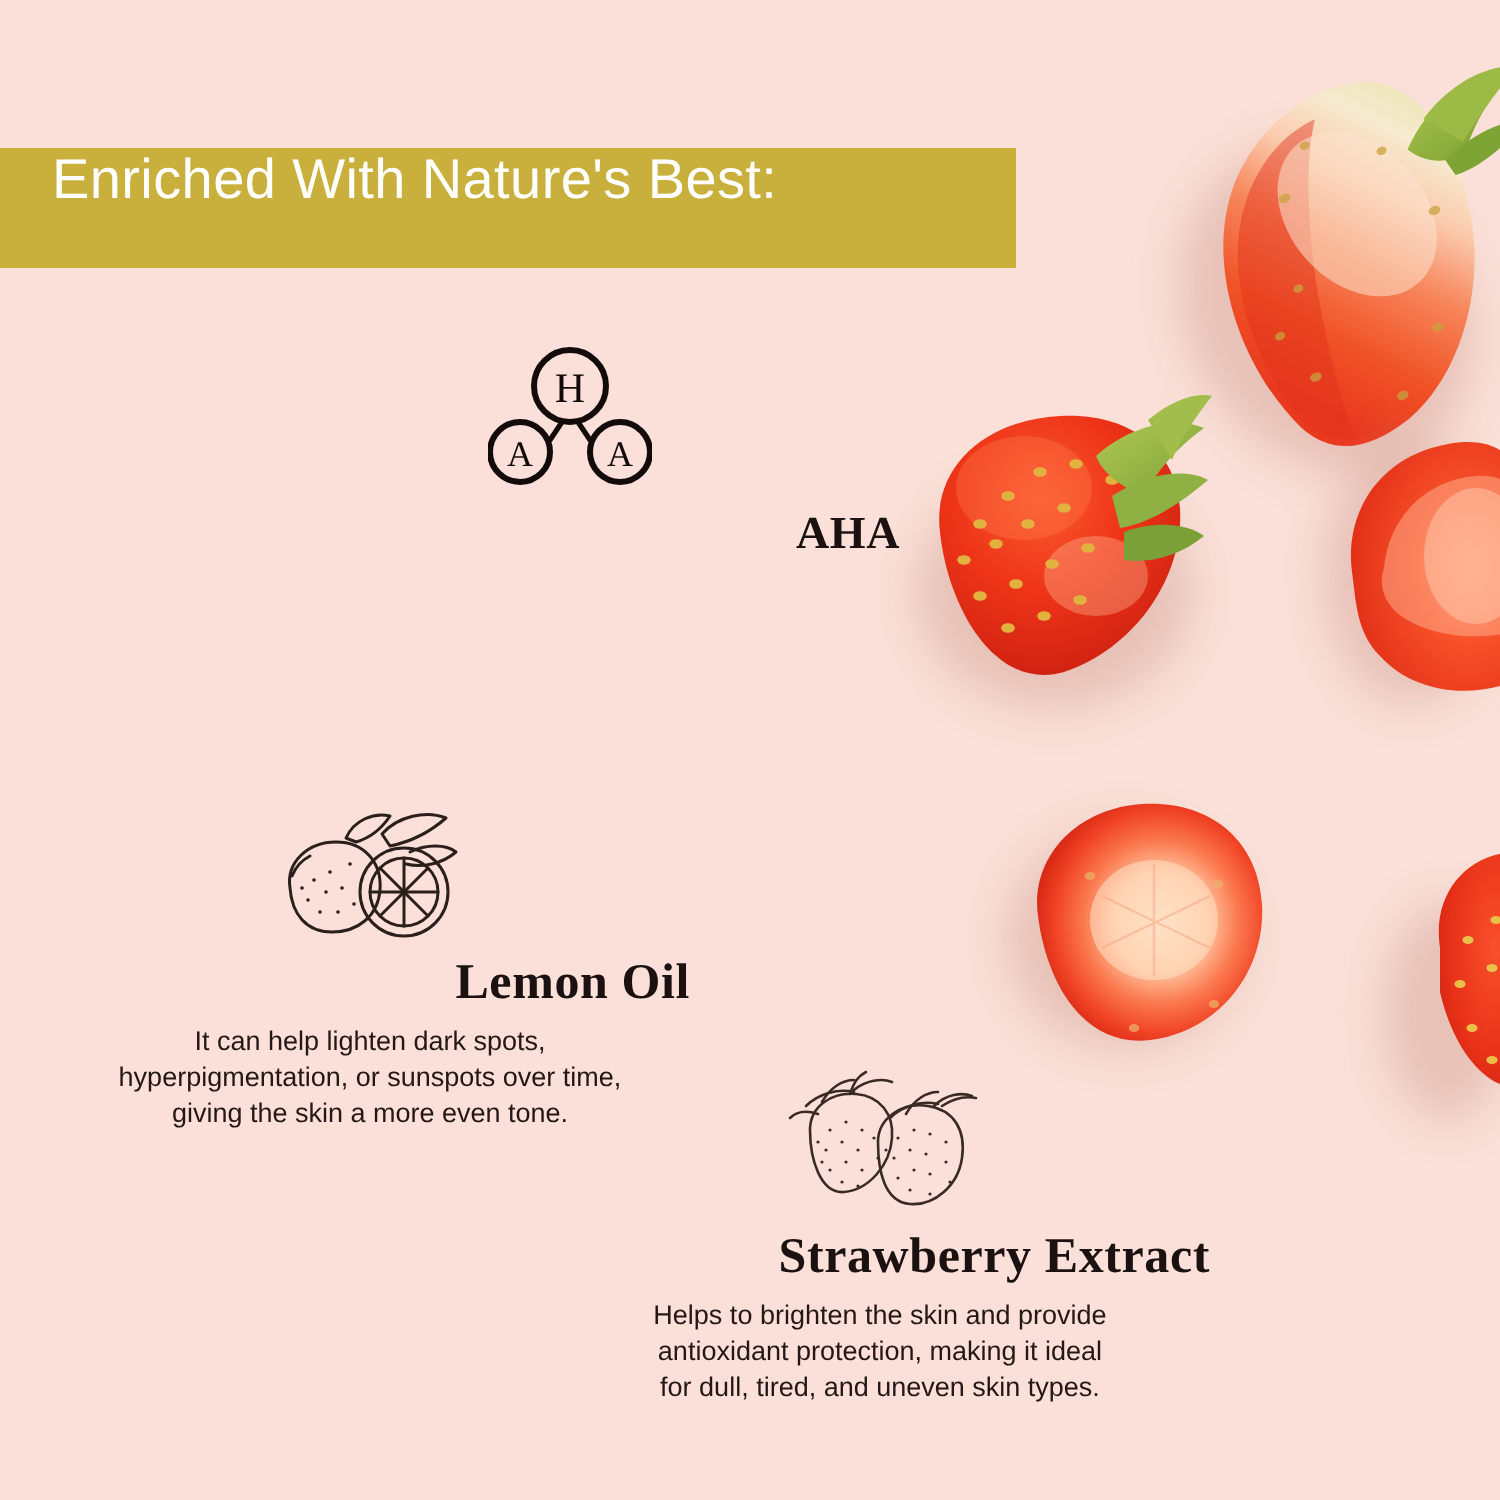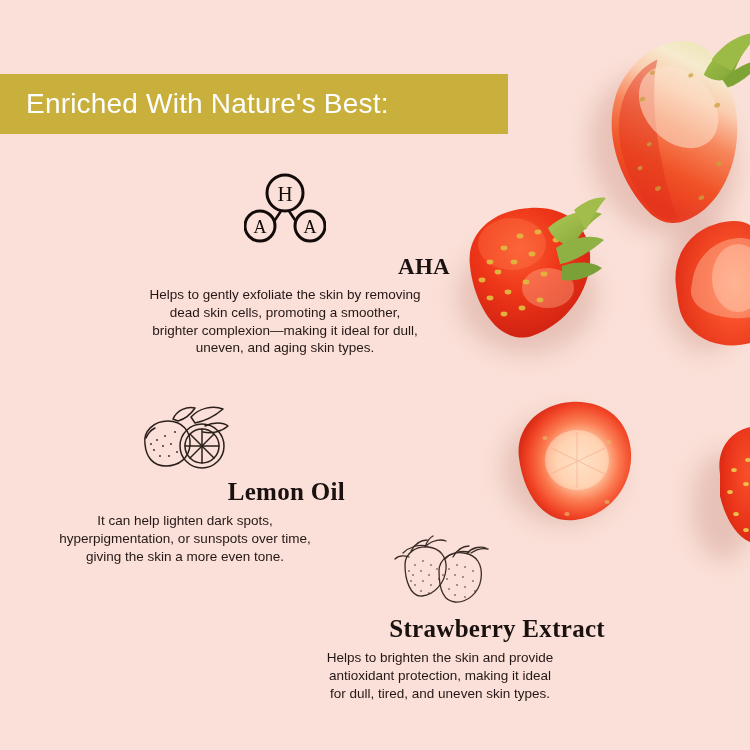--- a/index.html
+++ b/index.html
@@ -24,21 +24,20 @@
 
   
   #banner {
     position: absolute;
     left: 0;
     top: 74px;
     width: 508px;
     height: 60px;
     background: #C9AF3B;
     display: flex;
-    align-items: center;
   }
   #banner-text {
     color: #FFFFFF;
     font-family: "Liberation Sans", sans-serif;
     font-size: 28px;
     font-weight: 400;
     letter-spacing: 0.2px;
     padding-left: 26px;
     white-space: nowrap;
   }
@@ -277,24 +276,20 @@
       <line x1="31" y1="48" x2="41" y2="33" stroke="#120b0a" stroke-width="2.6" stroke-linecap="round"></line>
       <line x1="51" y1="48" x2="41" y2="33" stroke="#120b0a" stroke-width="2.6" stroke-linecap="round"></line>
       <circle cx="41" cy="21" r="18" fill="#FAE0D8" stroke="#120b0a" stroke-width="3"></circle>
       <text x="41" y="29" text-anchor="middle" font-family="Liberation Serif, serif" font-size="21" font-weight="400" fill="#120b0a">H</text>
       <circle cx="16" cy="54" r="15" fill="#FAE0D8" stroke="#120b0a" stroke-width="3"></circle>
       <text x="16" y="61" text-anchor="middle" font-family="Liberation Serif, serif" font-size="18" font-weight="400" fill="#120b0a">A</text>
       <circle cx="66" cy="54" r="15" fill="#FAE0D8" stroke="#120b0a" stroke-width="3"></circle>
       <text x="66" y="61" text-anchor="middle" font-family="Liberation Serif, serif" font-size="18" font-weight="400" fill="#120b0a">A</text>
     </svg>
     <div class="ing-title">AHA</div>
-    <div class="ing-desc">Helps to gently exfoliate the skin by removing
-dead skin cells, promoting a smoother,
-brighter complexion—making it ideal for dull,
-uneven, and aging skin types.</div>
   </div>
 
   <div class="ingredient" id="ing-lemon">
     <svg class="ing-icon" width="92" height="68" viewBox="0 0 92 68">
       <g fill="none" stroke="#2b1f1c" stroke-width="1.5" stroke-linecap="round" stroke-linejoin="round">
 
         <path d="M34 17 C38 8 48 4 56 6 C52 12 46 17 39 19 Z"></path>
         <path d="M52 15 C60 6 74 3 84 7 C76 14 66 19 56 21 Z"></path>
         <path d="M66 24 C74 20 84 20 89 24 C82 30 72 32 64 30"></path>
 

